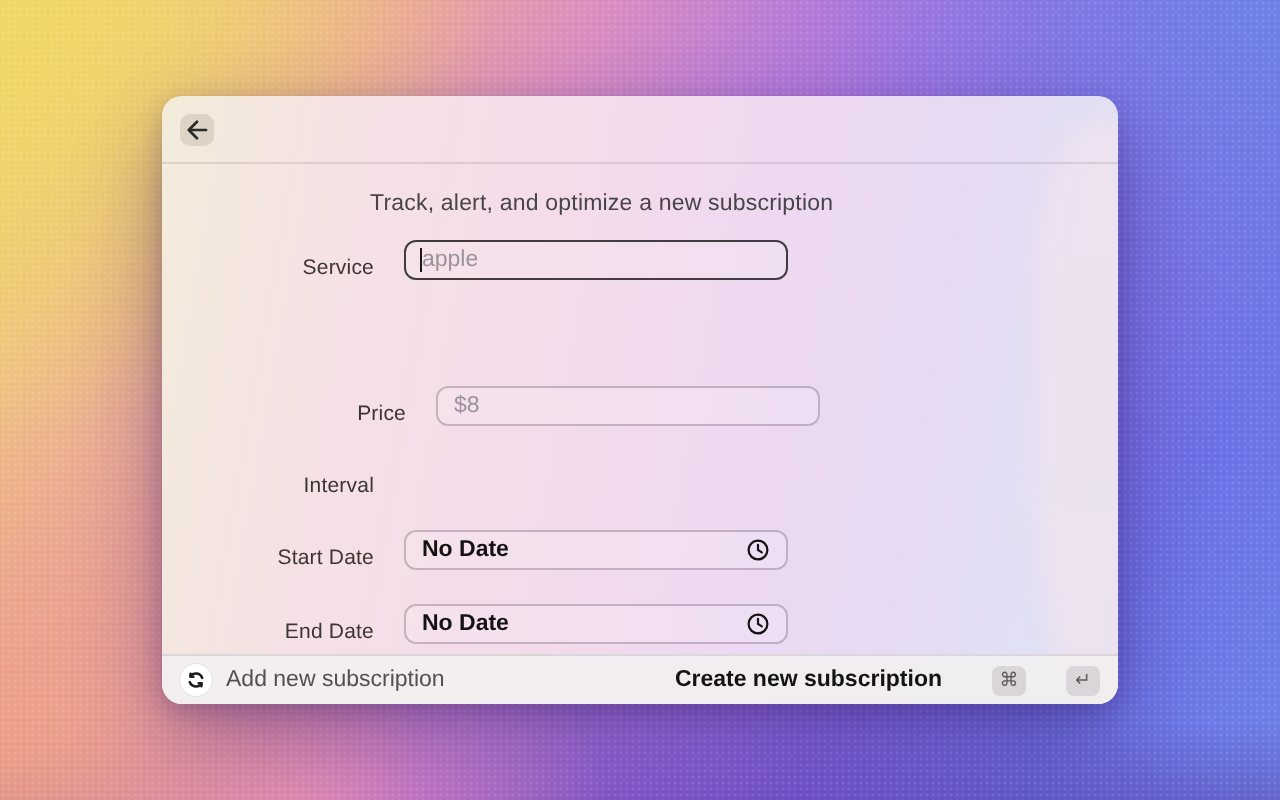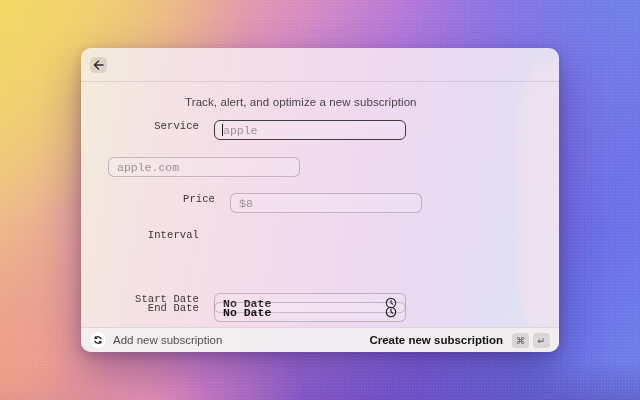--- a/index.html
+++ b/index.html
@@ -47,21 +47,21 @@
     position:absolute; left:9px; top:9px; width:17px; height:16px;
     border:none; border-radius:5px; background:rgba(80,70,50,.13);
     display:flex; align-items:center; justify-content:center; cursor:pointer;
   }
 
   
   .form-title {
     position:absolute; left:104px; top:48px;
     font-size:11.5px; color:#494449; letter-spacing:.1px;
   }
-  .row { position:absolute; left:12px; width:100%; height:20px; display:flex; align-items:flex-start;font-family:Liberation Mono, monospace; }
+  .row { position:absolute; left:0; width:100%; height:20px; display:flex; align-items:flex-end; }
   .lbl {
     flex:0 0 106px; text-align:right; font-size:10.5px; font-weight:500;
     color:#3b3634; letter-spacing:.1px;
   }
   .field { margin-left:15px; width:234px; }
   .inp {
     height:20px; width:192px; border-radius:6px;
     border:1px solid rgba(85,65,90,.30);
     background:rgba(255,255,255,.14);
     font-family:inherit; font-size:11.5px; color:#1c191c;
@@ -89,21 +89,21 @@
     display:flex; align-items:center; justify-content:space-between;
     padding:0 9px;
   }
   .f-left { display:flex; align-items:center; gap:7px; }
   .refresh-badge {
     width:16px; height:16px; border-radius:50%; background:#ffffff;
     display:flex; align-items:center; justify-content:center; cursor:pointer;
     box-shadow:0 0 0 .5px rgba(0,0,0,.05);
   }
   .f-hint { font-size:11.5px; color:#55504f; }
-  .f-right { display:flex; align-items:center; gap:4px; cursor:pointer; }
+  .f-right { display:flex; align-items:center; gap:20px; cursor:pointer; }
   .create-label { font-size:11.5px; font-weight:700; color:#141214; margin-right:5px; }
   .key {
     min-width:17px; height:15px; padding:0 3px; border-radius:4px;
     background:#d9d5d8; color:#5f5b5e; font-size:9.5px;
     display:flex; align-items:center; justify-content:center;
   }
 </style>
 </head>
 <body>
 
@@ -127,37 +127,34 @@
 
     <div class="row" style="top:72px;">
       <span class="lbl">Service</span>
       <span class="field" style="position:relative;">
         <input class="inp focused" placeholder="apple" style="">
         <span class="caret"></span>
       </span>
     </div>
 
     <div class="row" style="top:109px;">
-      <span class="field">
-        <input class="inp" placeholder="apple.com" style="">
-      </span>
     </div>
 
     <div class="row" style="top:145px;margin-left:16px;">
       <span class="lbl">Price</span>
       <span class="field">
         <input class="inp" placeholder="$8" style="">
       </span>
     </div>
 
     <div class="row" style="top:181px;">
       <span class="lbl">Interval</span>
     </div>
 
-    <div class="row" style="top:217px;margin-top:28px;">
+    <div class="row" style="top:217px;">
       <span class="lbl">Start Date</span>
       <span class="field inp control">
         <span class="val">No Date</span>
         <span class="icon-wrap">
           <svg width="12" height="12" viewBox="0 0 12 12">
             <circle cx="6" cy="6" r="4.7" fill="none" stroke="#141214" stroke-width="1.1"></circle>
             <path d="M6 3.4 V6 L7.9 7.2" stroke="#141214" stroke-width="1.1" fill="none" stroke-linecap="round"></path>
           </svg>
         </span>
       </span>

